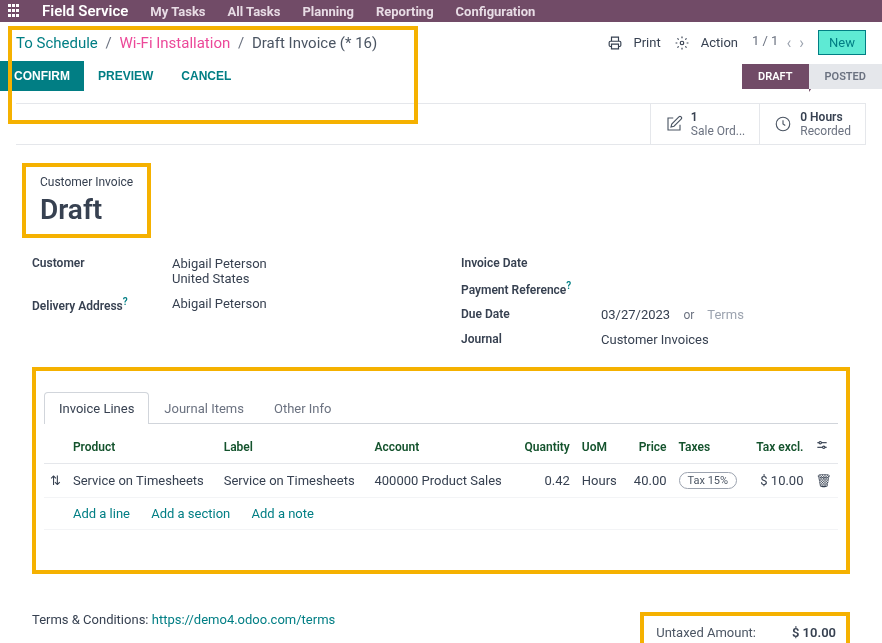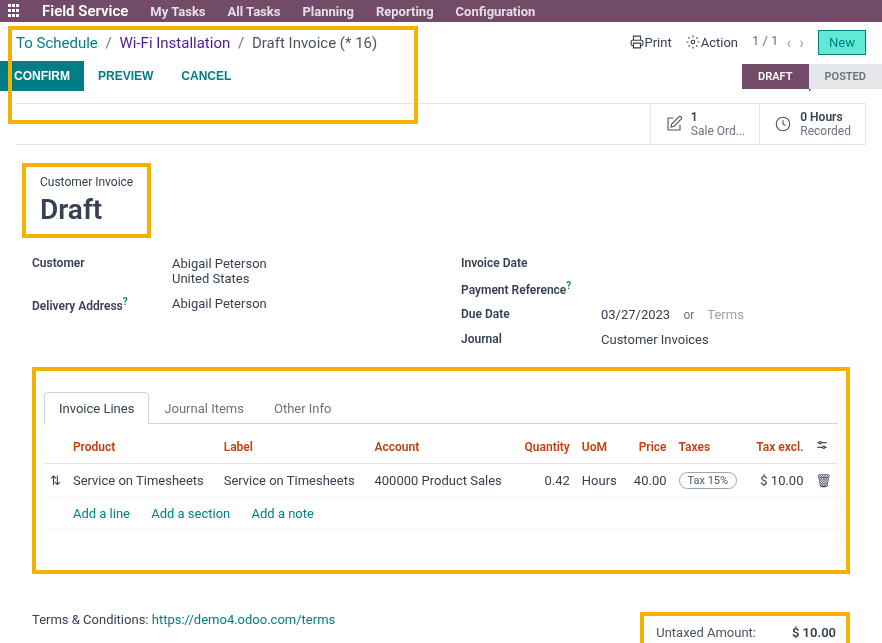--- a/index.html
+++ b/index.html
@@ -8,21 +8,21 @@
 .apps-icon { width: 14px; height: 14px; display: inline-flex; flex-wrap: wrap; gap: 1px; }
 .apps-icon span { width: 3px; height: 3px; background: #fff; }
 .brand { font-weight: 600; font-size: 15px; margin-left: 4px; margin-right: 6px; }
 .topnav a { color: #e8dce5; text-decoration: none; font-size: 13px; }
 .topnav { display: flex; gap: 22px; font-weight: bold; }
 .header-row { display: flex; align-items: center; padding: 8px 16px 6px 16px; }
 .breadcrumb { font-size: 15px; color: #017e84; }
 .breadcrumb .sep { color: #6b7280; margin: 0 4px; }
 .breadcrumb .last { color: #4b5563; }
 .header-actions { margin-left: auto; display: flex; align-items: center; gap: 14px; font-size: 13px; color: #374151; }
-.action-link { display: inline-flex; align-items: flex-start; gap: 1px; cursor: pointer; }
+.action-link { display: inline-flex; align-items: center; gap: 12px; cursor: pointer; }
 .action-link svg { width: 14px; height: 14px; fill: #374151; }
 .pager { display: flex; align-items: flex-start; gap: 8px; color: #6b7280; }
 .pager .chev { color: #9ca3af; cursor: pointer; font-size: 16px; }
 .new-btn { border: 1px solid #017e84; color: #017e84; padding: 4px 10px; cursor: pointer; background: #5eead4; }
 .action-bar { display: flex; align-items: center; padding: 0 0; }
 .action-bar button { border: none; padding: 8px 14px; font-size: 12px; font-weight: 600; background: transparent; cursor: pointer; color: #017e84; }
 .action-bar button.primary { background: #017e84; color: #fff; }
 .status-bar { margin-left: auto; display: flex; }
 .status-bar .stage { padding: 6px 16px; font-size: 11px; font-weight: 600; position: relative; background: #e5e7eb; color: #6b7280; }
 .status-bar .stage.active { background: #714B67; color: #fff; }
@@ -41,21 +41,21 @@
 .field { display: flex; margin-bottom: 10px; font-size: 13px; }
 .field .fl { width: 140px; color: #374151; font-weight: 600; font-size: 12px; }
 .field .fv { color: #374151; }
 .sup { color: #017e84; font-size: 10px; vertical-align: super; }
 .or { color: #6b7280; margin: 0 10px; font-size: 12px; }
 .terms { color: #9ca3af; font-size: 13px; }
 .tabs { display: flex; border-bottom: 1px solid #d1d5db; margin-top: 18px; }
 .tab { padding: 8px 14px; font-size: 13px; color: #6b7280; cursor: pointer; border: 1px solid transparent; border-bottom: none; position: relative; top: 1px; }
 .tab.active { color: #374151; border-color: #d1d5db; background: #fff; border-radius: 4px 4px 0 0; }
 table.lines { width: 100%; border-collapse: collapse; font-size: 13px; margin-top: 6px; }
-table.lines th { text-align: left; font-weight: 600; font-size: 12px; color: #c2410c; padding: 8px 6px; border-bottom: 1px solid #e5e7eb; }
+table.lines th { text-align: left; font-weight: 600; font-size: 12px; color: #14532d; padding: 8px 6px; border-bottom: 1px solid #e5e7eb; }
 table.lines th.r, table.lines td.r { text-align: right; }
 table.lines td { padding: 8px 6px; border-bottom: 1px solid #f3f4f6; color: #374151; }
 .drag { color: #9ca3af; cursor: grab; width: 12px; }
 .tax-chip { display: inline-block; border: 1px solid #9ca3af; border-radius: 10px; padding: 1px 8px; font-size: 11px; color: #4b5563; }
 .trash { color: #9ca3af; cursor: pointer; width: 14px; }
 .addrow a { color: #017e84; text-decoration: none; margin-right: 18px; cursor: pointer; }
 .footer-row { display: flex; padding: 20px 32px 20px 32px; align-items: flex-start; }
 .tc { font-size: 13px; color: #374151; }
 .tc a { color: #017e84; text-decoration: none; }
 .totals { margin-left: auto; width: 210px; font-size: 13px; }
@@ -90,21 +90,21 @@
     <a>Configuration</a>
   </div>
 </div>
 
 <div class="hl-wrap">
   <div class="hl-overlay" style="left:8px; top:4px; width:410px; height:98px;"></div>
   <div class="header-row">
     <div class="breadcrumb">
       <a style="color:#017e84;cursor:pointer;">To Schedule</a>
       <span class="sep">/</span>
-      <a style="color:#4c1d95;cursor:pointer;">Wi-Fi Installation</a>
+      <a style="color:#ec4899;cursor:pointer;">Wi-Fi Installation</a>
       <span class="sep">/</span>
       <span class="last">Draft Invoice (* 16)</span>
     </div>
     <div class="header-actions">
       <span class="action-link">
         <svg viewBox="0 0 24 24">
             <path d="M6 9V2h12v7M6 18H4a2 2 0 01-2-2v-5a2 2 0 012-2h16a2 2 0 012 2v5a2 2 0 01-2 2h-2M6 14h12v8H6z" stroke="#374151" stroke-width="2" fill="none"></path>
           </svg>
         <span>Print</span>
       </span>

